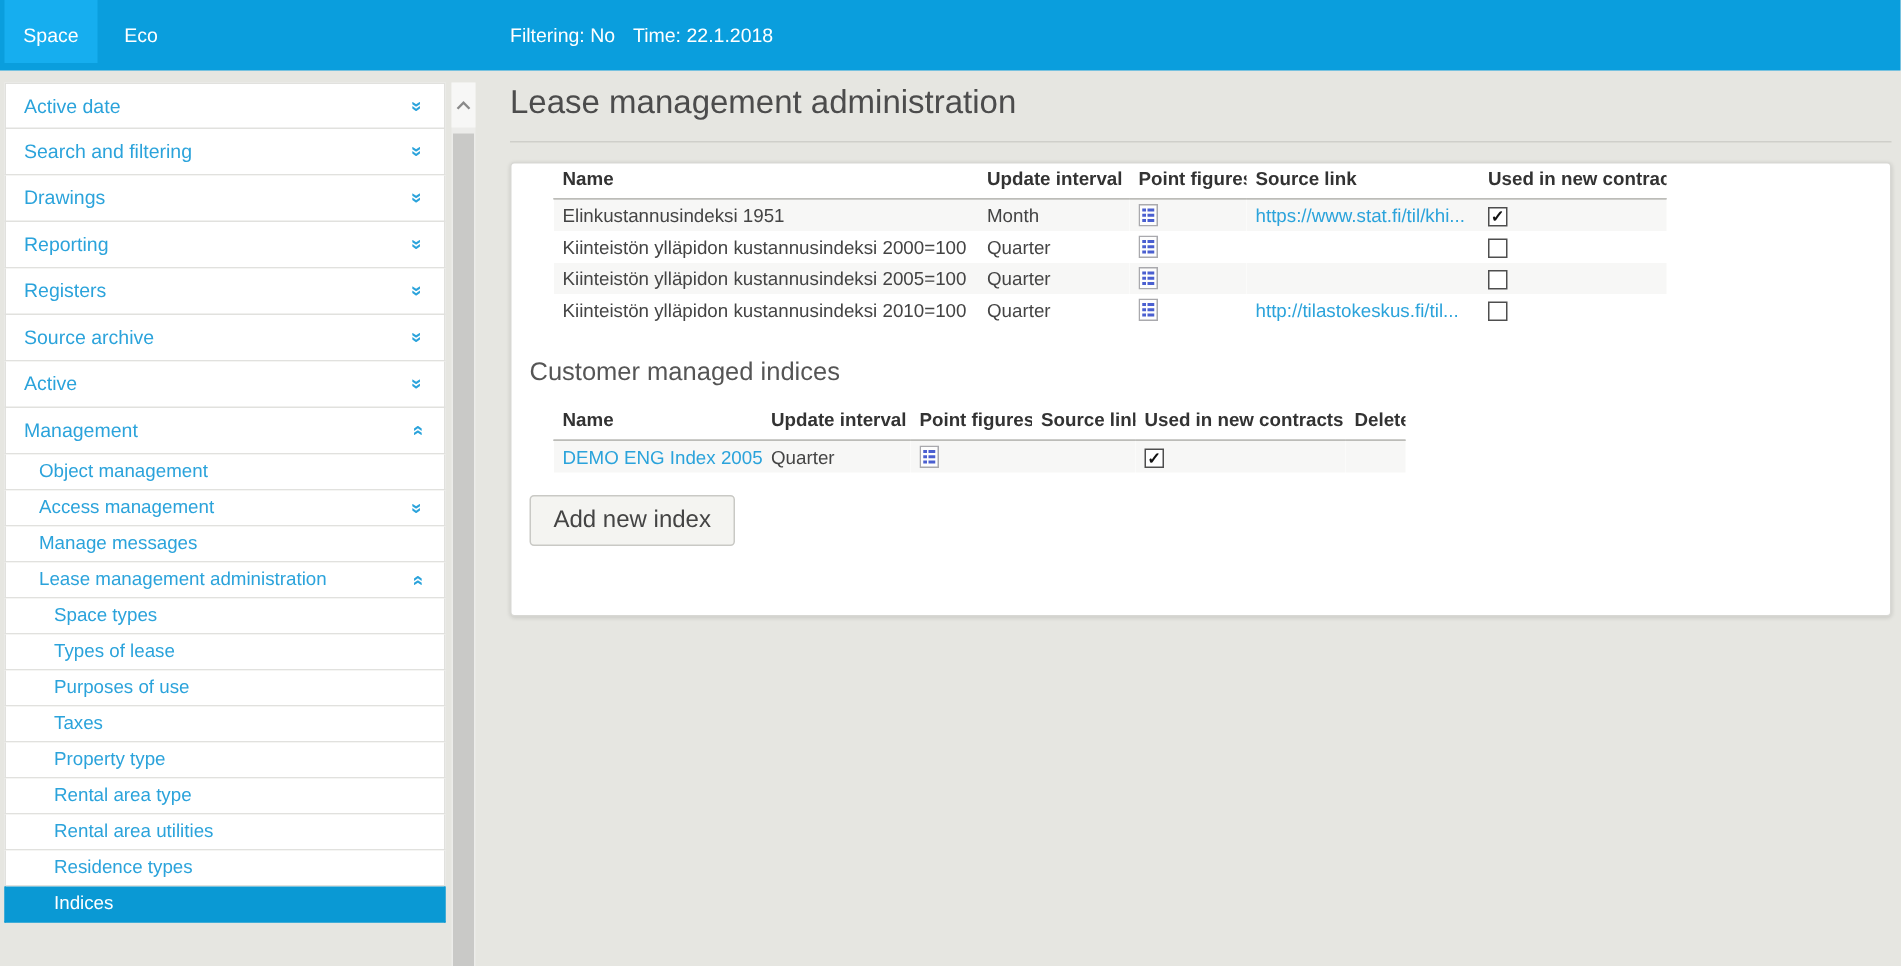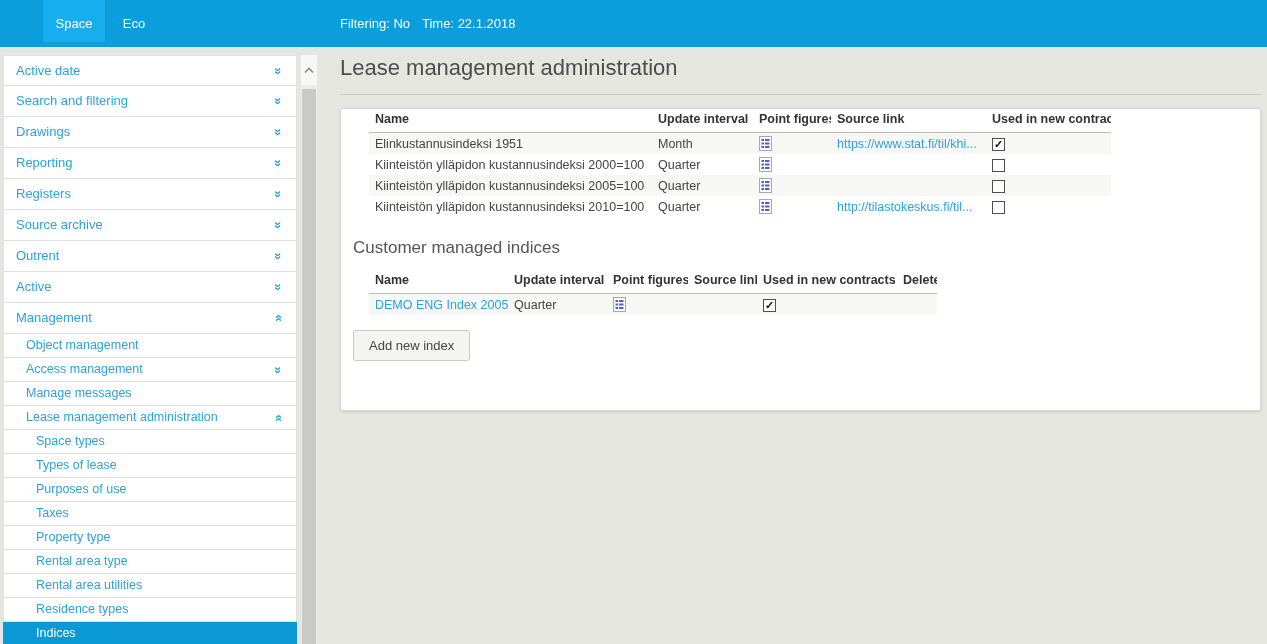--- a/index.html
+++ b/index.html
@@ -4,21 +4,21 @@
 <style>
   html,body{margin:0;padding:0;}
   body{
     position:relative;width:1267px;height:644px;overflow:hidden;
     background:#e6e6e1;
     font-family:"Liberation Sans",sans-serif;
     -webkit-font-smoothing:antialiased;
   }
   
   .topbar{position:absolute;left:0;top:0;width:1267px;height:47px;background:var(--hdr,#0a9edd);}
-  .tab{position:absolute;top:0;height:42px;line-height:47px;color:#fff;font-size:13px;text-align:center;cursor:pointer;margin-left:40px;}
+  .tab{position:absolute;top:0;height:42px;line-height:47px;color:#fff;font-size:13px;text-align:center;cursor:pointer;}
   .tab.active{background:var(--tab,#16aeef);}
   .tab-space{left:3px;width:62px;}
   .tab-eco{left:69px;width:50px;}
   .hdr-info{position:absolute;top:0;height:47px;line-height:47px;color:#fff;font-size:13px;}
   .hdr-filtering{left:340px;}
   .hdr-time{left:422px;}
   
   .sidebar{position:absolute;left:3px;top:55px;width:294px;}
   .side-item{position:relative;background:#fff;border:1px solid #e1e1de;border-top:none;box-sizing:border-box;color:var(--link,#2ba3db);cursor:pointer;}
   .side-item:first-child{border-top:1px solid #e1e1de;}
@@ -48,21 +48,21 @@
   .tbl th{text-align:left;font-size:12.5px;font-weight:bold;color:#333;
           padding:3px 0 6px 6px;border-bottom:1px solid #bcbcb8;white-space:nowrap;overflow:hidden;}
   .tbl td{height:21px;padding:0 0 0 6px;font-size:12.5px;color:#444;white-space:nowrap;overflow:hidden;}
   .tbl tbody tr:nth-child(odd){background:#f7f7f6;}
   a.link{color:var(--link,#2ba3db);text-decoration:none;cursor:pointer;}
   .pf-icon{display:inline-block;vertical-align:middle;cursor:pointer;line-height:0;}
   .checkbox{display:inline-flex;align-items:center;justify-content:center;
             width:13px;height:13px;box-sizing:border-box;border:1px solid #4e4e4e;background:#fff;
             font-size:11px;font-weight:bold;color:#111;cursor:pointer;vertical-align:middle;}
   .btn{display:inline-block;margin:15px 0 0 12px;padding:7px 15px;font-family:"Liberation Sans",sans-serif;
-       font-size:13px;color:#444;background:#f4f4f1;border:1px solid #c9c9c5;border-radius:3px;cursor:pointer;}
+       font-size:16px;color:#444;background:#f4f4f1;border:1px solid #c9c9c5;border-radius:3px;cursor:pointer;}
 </style>
 </head>
 <body style="--hdr: #0a9edd; --tab: #16aeef; --sel: #0a99d4; --link: #2ba3db;">
 
 <div class="topbar">
   <div class="tab tab-space active">Space</div>
   <div class="tab tab-eco">Eco</div>
   <div class="hdr-info hdr-filtering">Filtering: No</div>
   <div class="hdr-info hdr-time">Time: 22.1.2018</div>
 </div>
@@ -83,24 +83,20 @@
     <div class="side-item lvl0">
     <span class="lbl">Reporting</span>
     <span class="chev down">»</span>
   </div>
     <div class="side-item lvl0">
     <span class="lbl">Registers</span>
     <span class="chev down">»</span>
   </div>
     <div class="side-item lvl0">
     <span class="lbl">Source archive</span>
-    <span class="chev down">»</span>
-  </div>
-    <div class="side-item lvl0">
-    <span class="lbl">Outrent</span>
     <span class="chev down">»</span>
   </div>
     <div class="side-item lvl0">
     <span class="lbl">Active</span>
     <span class="chev down">»</span>
   </div>
     <div class="side-item lvl0">
     <span class="lbl">Management</span>
     <span class="chev up">»</span>
   </div>

